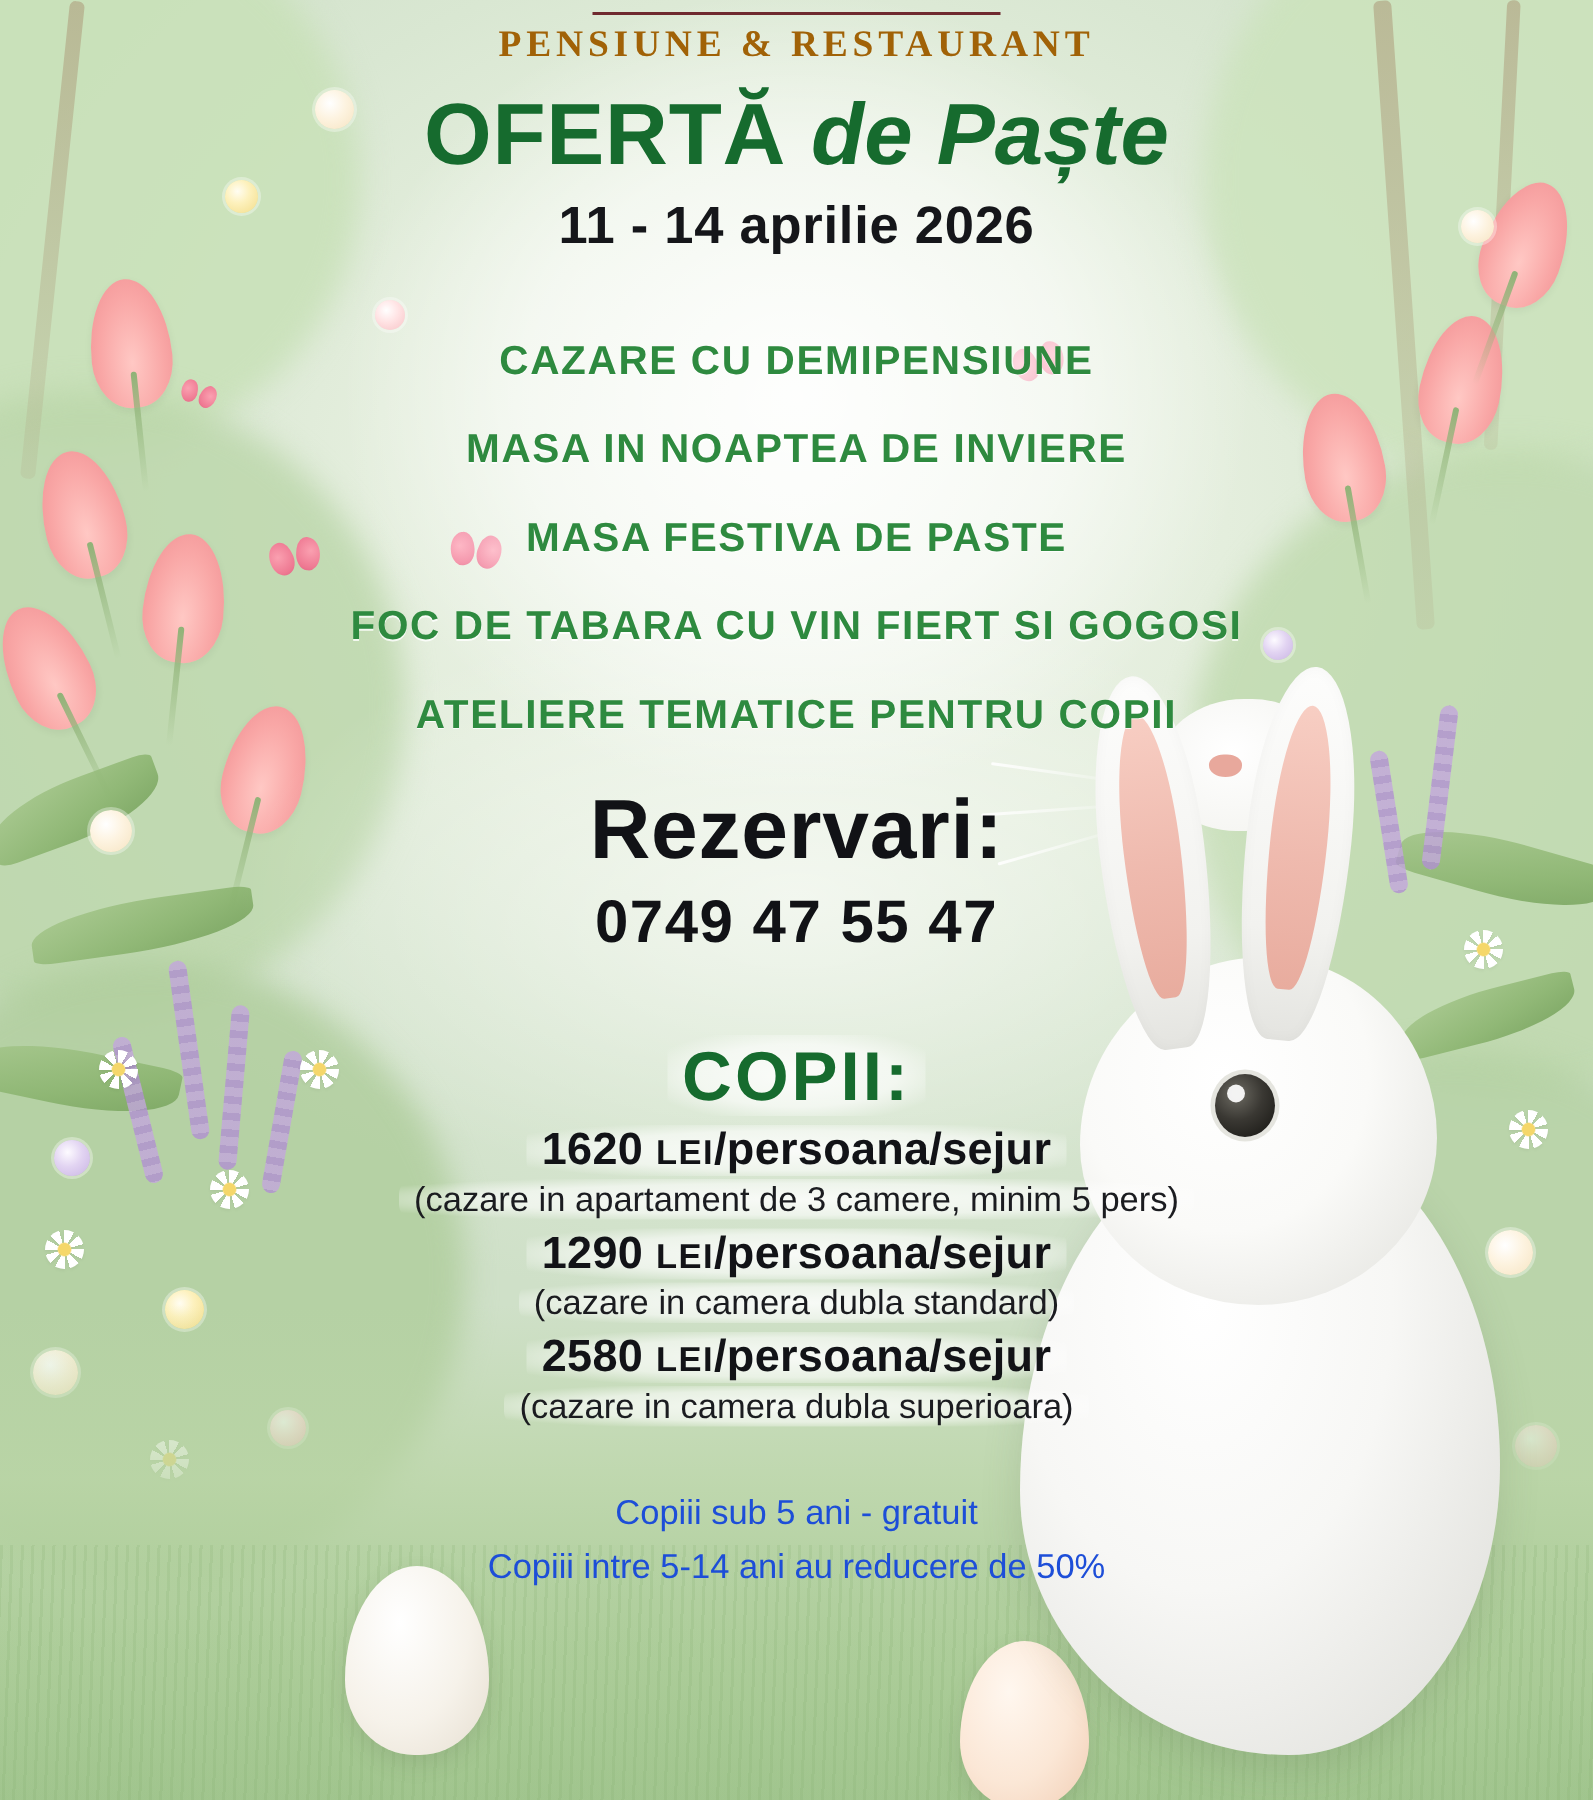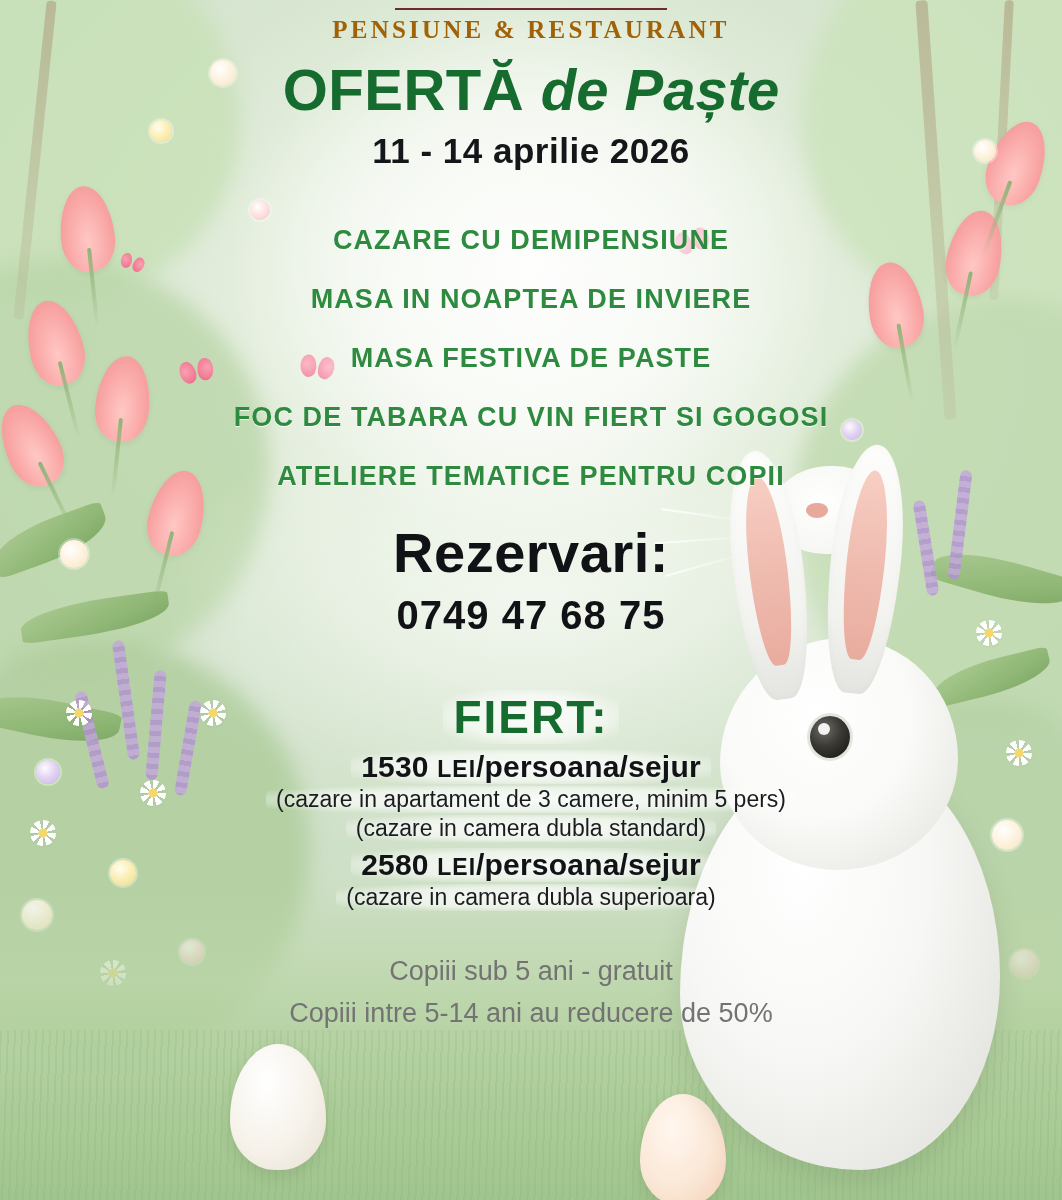--- a/index.html
+++ b/index.html
@@ -301,22 +301,22 @@
     letter-spacing: 1px;
   }
   .rate-note {
     font-size: 23px;
     color: #1b1c20;
     margin-top: 2px;
     font-weight: 400;
   }
   .kids {
     margin-top: 40px;
-    font-size: 27px;
-    color: #737373;
+    font-size: 23px;
+    color: #1d4ed8;
     line-height: 1.55;
   }
   .halo {
     display: inline-block;
     padding: 0 10px;
     border-radius: 10px;
     background: radial-gradient(ellipse at 50% 50%, rgba(255,255,255,0.85) 0%, rgba(255,255,255,0.6) 55%, rgba(255,255,255,0) 85%);
   }
   .rates-block { margin-top: 6px; }
 </style>
@@ -448,37 +448,43 @@
       <ul>
         <li>CAZARE CU DEMIPENSIUNE</li>
         <li>MASA IN NOAPTEA DE INVIERE</li>
         <li>MASA FESTIVA DE PASTE</li>
         <li>FOC DE TABARA CU VIN FIERT SI GOGOSI</li>
         <li>ATELIERE TEMATICE PENTRU COPII</li>
       </ul>
     </div>
 
     <div class="reserve">Rezervari:</div>
-    <div class="phone">0749 47 68 75</div>
+    <div class="phone">0749 47 55 47</div>
 
     <div class="tarife">
-      <span class="halo">FIERT:</span>
+      <span class="halo">COPII:</span>
     </div>
 
     <div class="rates-block">
       <div class="rate-line">
         <span class="halo">
-          <span>1530</span>
+          <span>1620</span>
           <span class="lei">LEI</span><span>/persoana/sejur</span>
         </span>
       </div>
       <div class="rate-note">
         <span class="halo">(cazare in apartament de 3 camere, minim 5 pers)</span>
       </div>
 
+      <div class="rate-line">
+        <span class="halo">
+          <span>1290</span>
+          <span class="lei">LEI</span><span>/persoana/sejur</span>
+        </span>
+      </div>
       <div class="rate-note">
         <span class="halo">(cazare in camera dubla standard)</span>
       </div>
 
       <div class="rate-line">
         <span class="halo">
           <span>2580</span>
           <span class="lei">LEI</span><span>/persoana/sejur</span>
         </span>
       </div>

